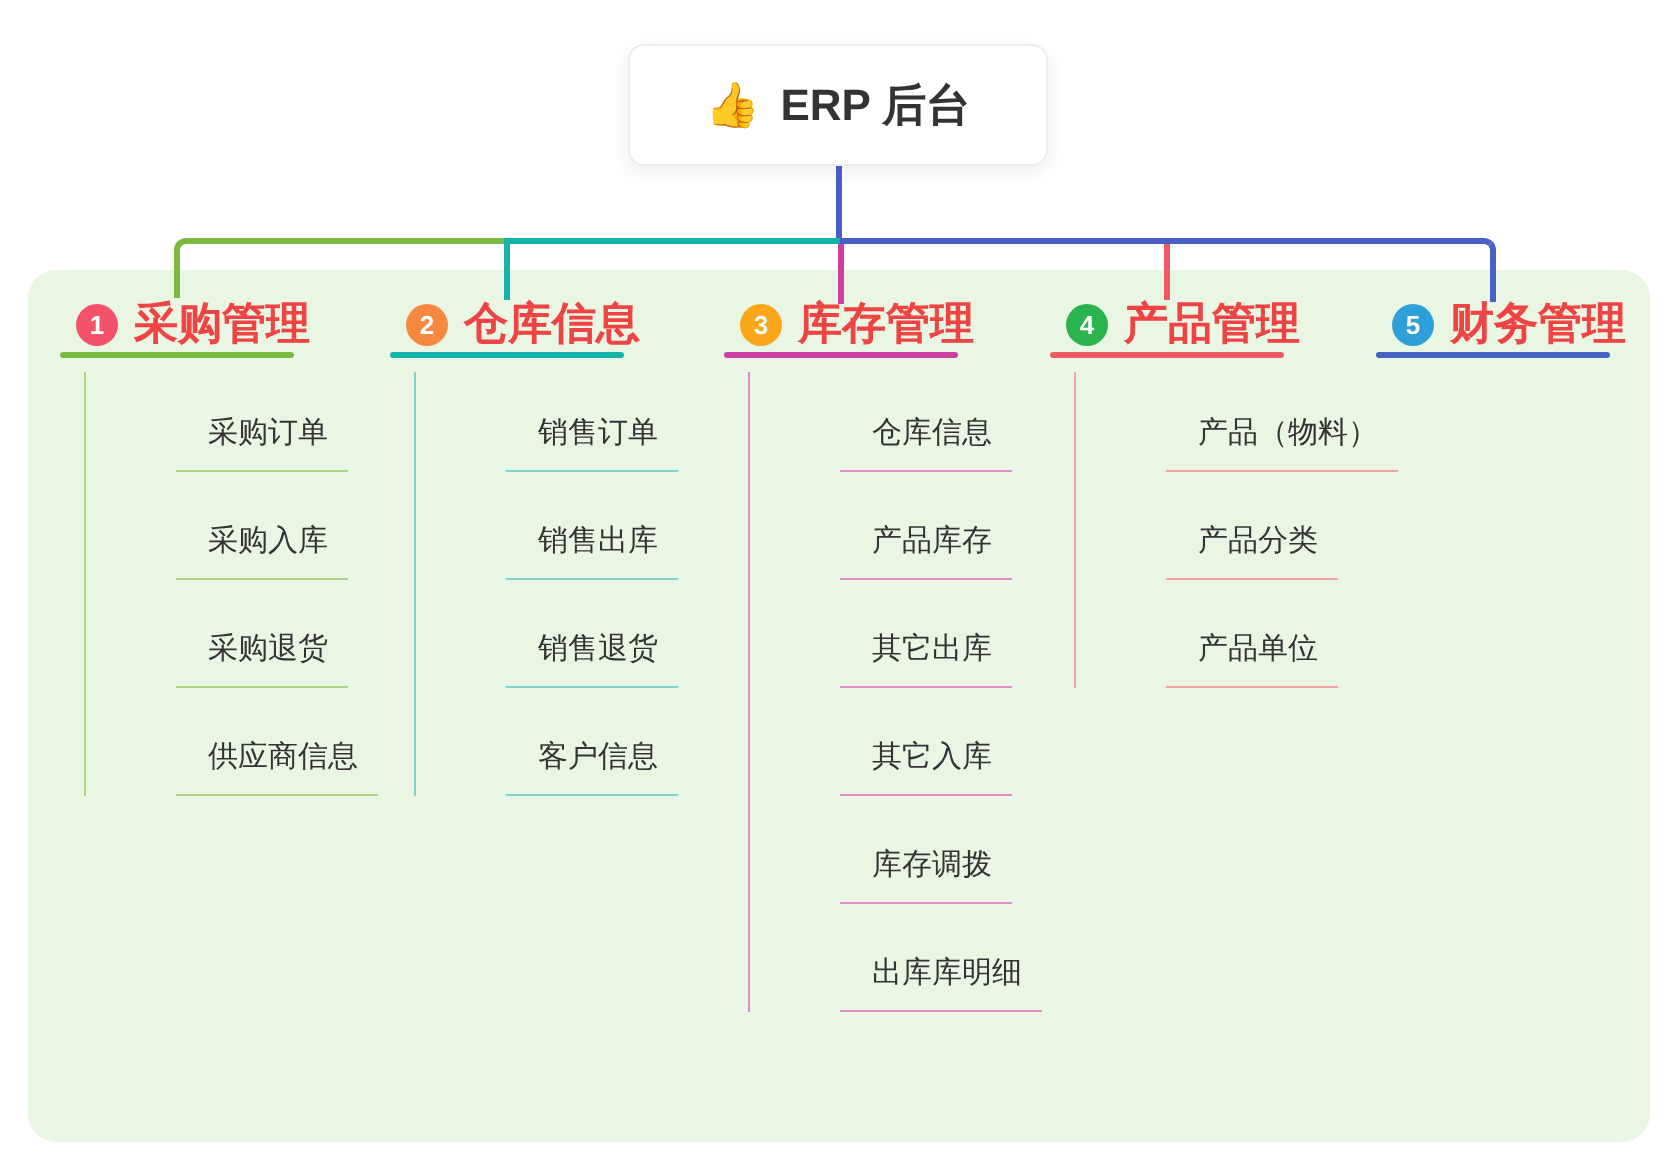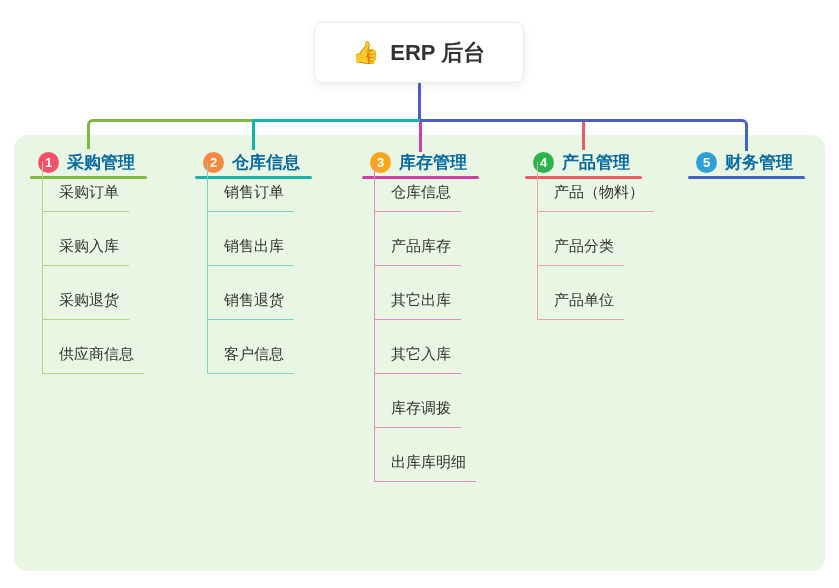--- a/index.html
+++ b/index.html
@@ -37,28 +37,29 @@
   .branch { position:absolute; top:135px; width:117px; height:436px; }
   .branch-title {
     position:absolute; top:16px; left:8px; right:0; height:22px;
     display:flex; align-items:center; gap:8px; cursor:default;
   }
   .badge {
     width:21px; height:21px; border-radius:50%; flex:0 0 21px;
     background:var(--badge); color:#fff; font-size:13px; font-weight:700;
     display:flex; align-items:center; justify-content:center; line-height:1;
   }
-  .branch-title-label { font-size:17px; font-weight:600; color:#0369a1; white-space:nowrap; }
+  .branch-title-label { font-size:22px; font-weight:600; color:#ef4444; white-space:nowrap; }
   .title-underline {
     position:absolute; top:41px; left:0; width:117px; height:3px;
     background:var(--c); border-radius:2px;
   }
   .children {
-    position:absolute; top:27px; left:12px;
+    position:absolute; top:51px; left:12px;
     border-left:1.5px solid var(--light);
+    padding-left:45px;
   }
   .child { height:54px; display:flex; align-items:flex-end; cursor:default; }
   .child:first-child { height:50px; }
   .child-label {
     display:block; width:max-content; white-space:nowrap;
     font-size:15px; color:#333;
     padding:0 10px 9px 16px;
     border-bottom:1.5px solid var(--light);
   }
 </style>

